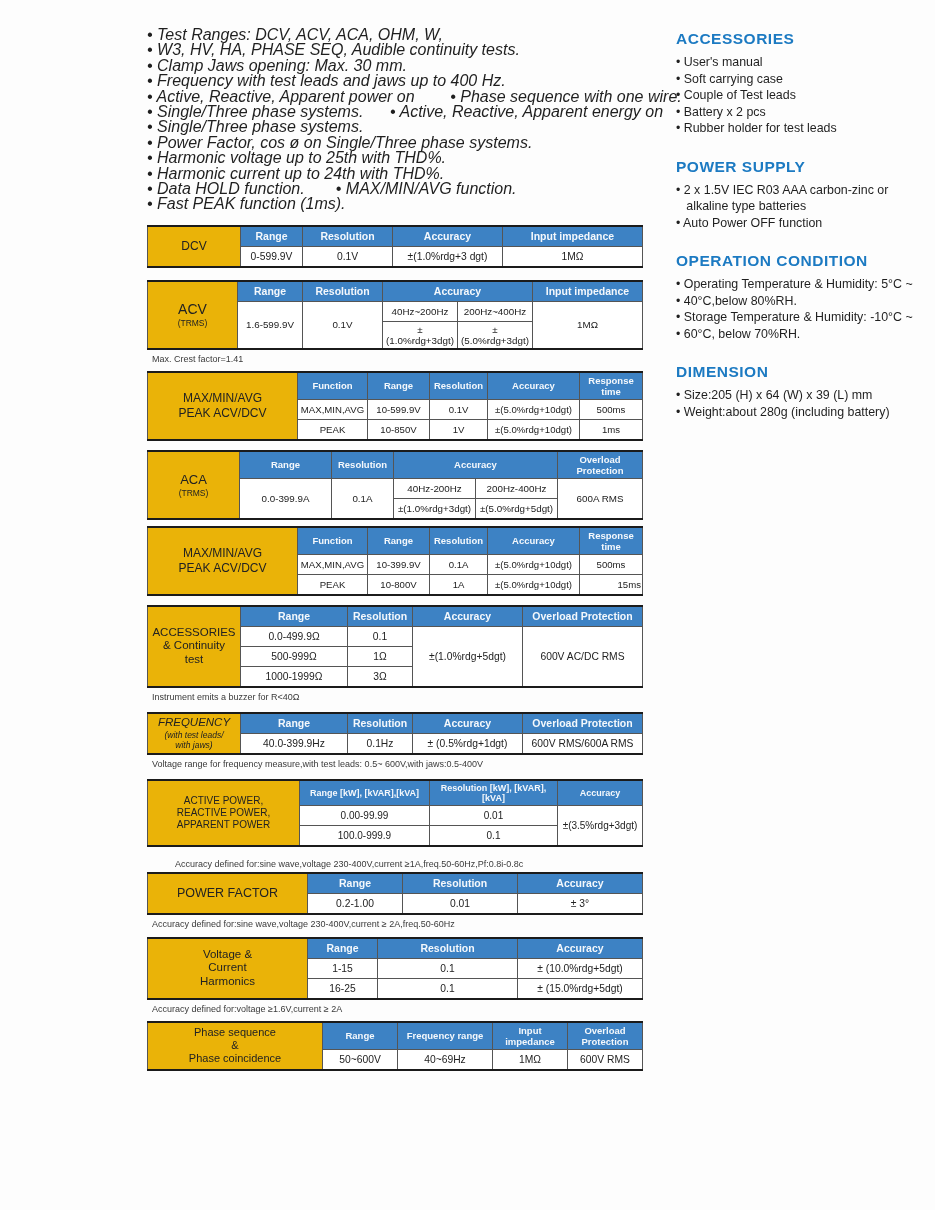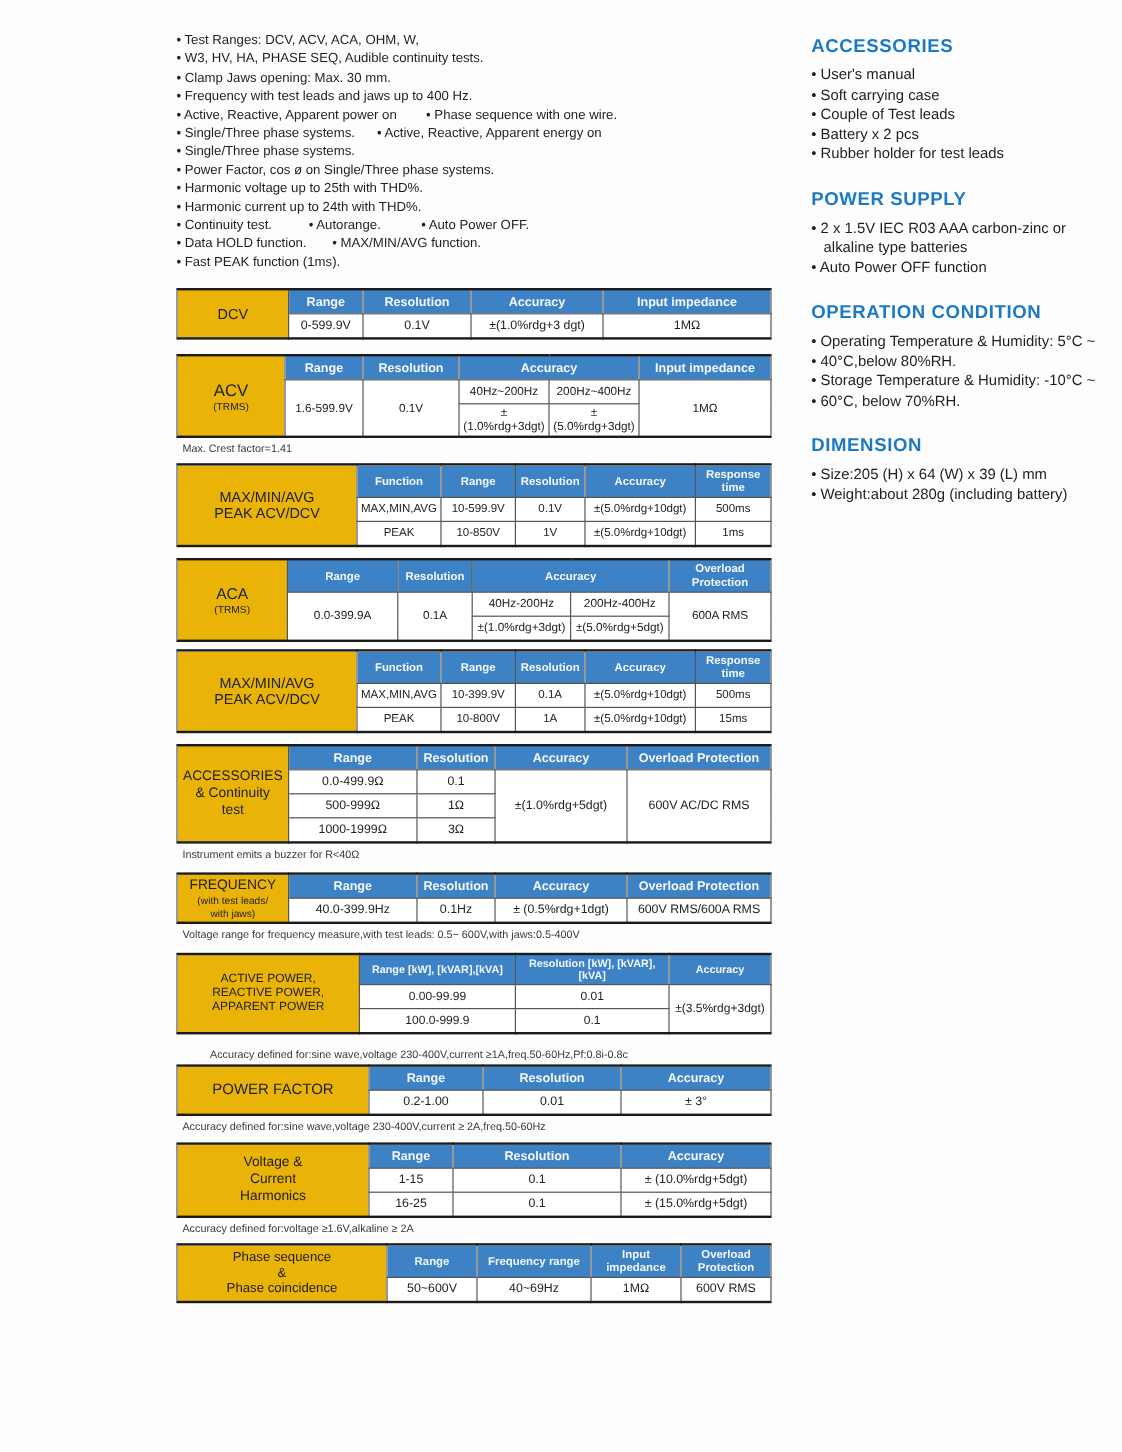--- a/index.html
+++ b/index.html
@@ -2,21 +2,21 @@
 <html style="--accent: #1c7ac2; --headbg: #3d82c4;"><head>
 <meta charset="utf-8">
 <style>
   :root{ --accent:#1c7ac2; --headbg:#3d82c4; }
   html,body{margin:0;padding:0;background:#ffffff;}
   .page{position:relative;width:935px;height:1210px;background:#fdfdfd;
         font-family:"Liberation Sans", sans-serif;color:#1f1f1f;overflow:hidden;}
   .left-col{position:absolute;left:147px;top:22px;width:506px;}
   .fn-title{font-size:17px;font-weight:bold;color:var(--accent);letter-spacing:0.8px;}
   .fn-list{margin-top:5px;}
-  .fn-item{font-size:11px;line-height:15.4px;white-space:pre;}
+  .fn-item{font-size:16px;line-height:15.4px;white-space:pre;font-style:italic;}
 
   .tbl-wrap{margin:0;}
   table.spec{border-collapse:collapse;table-layout:fixed;background:#ffffff;
              border-top:2.5px solid #1b1b1b;border-bottom:2.5px solid #1b1b1b;}
   table.spec td{border:1px solid #555;text-align:center;vertical-align:middle;
                 padding:2px 1px;height:15px;overflow:hidden;}
   td.lbl{background:#eab308;line-height:1.2;color:#222;}
   .lbl-sub{font-size:8.5px;}
   td.hd{background:var(--headbg);color:#f4f8fc;font-weight:bold;}
   td.cell{color:#222;}
@@ -36,21 +36,20 @@
         <div class="fn-item">• Test Ranges: DCV, ACV, ACA, OHM, W,</div>
         <div class="fn-item">• W3, HV, HA, PHASE SEQ, Audible continuity tests.</div>
         <div class="fn-item">• Clamp Jaws opening: Max. 30 mm.</div>
         <div class="fn-item">• Frequency with test leads and jaws up to 400 Hz.</div>
         <div class="fn-item">• Active, Reactive, Apparent power on        • Phase sequence with one wire.</div>
         <div class="fn-item">• Single/Three phase systems.      • Active, Reactive, Apparent energy on</div>
         <div class="fn-item">• Single/Three phase systems.</div>
         <div class="fn-item">• Power Factor, cos ø on Single/Three phase systems.</div>
         <div class="fn-item">• Harmonic voltage up to 25th with THD%.</div>
         <div class="fn-item">• Harmonic current up to 24th with THD%.</div>
-        <div class="fn-item">• Continuity test.          • Autorange.           • Auto Power OFF.</div>
         <div class="fn-item">• Data HOLD function.       • MAX/MIN/AVG function.</div>
         <div class="fn-item">• Fast PEAK function (1ms).</div>
       </div>
     <div>
         <div class="tbl-wrap" style="margin-top: 13px;">
           <table class="spec" style="width: 495px;">
             <colgroup>
               <col style="width: 93px;">
               <col style="width: 62px;">
               <col style="width: 90px;">
@@ -213,21 +212,21 @@
                 <td class="cell" style="font-size: 9.6px;">10-399.9V</td>
                 <td class="cell" style="font-size: 9.6px;">0.1A</td>
                 <td class="cell" style="font-size: 9.6px;">±(5.0%rdg+10dgt)</td>
                 <td class="cell" style="font-size: 9.6px;">500ms</td>
               </tr>
               <tr>
                 <td class="cell" style="font-size: 9.6px;">PEAK</td>
                 <td class="cell" style="font-size: 9.6px;">10-800V</td>
                 <td class="cell" style="font-size: 9.6px;">1A</td>
                 <td class="cell" style="font-size: 9.6px;">±(5.0%rdg+10dgt)</td>
-                <td class="cell" style="font-size: 9.6px;">15ms</td>
+                <td class="cell" style="font-size: 9.6px; text-align: right;">15ms</td>
               </tr>
             </tbody>
           </table>
         </div>
         <div class="tbl-wrap" style="margin-top: 9px;">
           <table class="spec" style="width: 495px;">
             <colgroup>
               <col style="width: 93px;">
               <col style="width: 107px;">
               <col style="width: 65px;">
@@ -268,21 +267,21 @@
           <table class="spec" style="width: 495px;">
             <colgroup>
               <col style="width: 93px;">
               <col style="width: 107px;">
               <col style="width: 65px;">
               <col style="width: 110px;">
               <col style="width: 120px;">
             </colgroup>
             <tbody>
               <tr>
-                <td class="lbl" rowspan="2" style="font-size: 11.5px;">
+                <td class="lbl" rowspan="2" style="font-size: 11.5px; font-style: italic;">
                   <div class="lbl-main">FREQUENCY</div>
                   <div class="lbl-sub">(with test leads/</div>
                   <div class="lbl-sub">with jaws)</div>
                 </td>
                 <td class="hd" style="font-size: 10.5px;">Range</td>
                 <td class="hd" style="font-size: 10.5px;">Resolution</td>
                 <td class="hd" style="font-size: 10.5px;">Accuracy</td>
                 <td class="hd" style="font-size: 10.5px;">Overload Protection</td>
               </tr>
               <tr>
@@ -377,21 +376,21 @@
                 <td class="cell" style="font-size: 10.3px;">0.1</td>
                 <td class="cell" style="font-size: 10.3px;">± (10.0%rdg+5dgt)</td>
               </tr>
               <tr>
                 <td class="cell" style="font-size: 10.3px;">16-25</td>
                 <td class="cell" style="font-size: 10.3px;">0.1</td>
                 <td class="cell" style="font-size: 10.3px;">± (15.0%rdg+5dgt)</td>
               </tr>
             </tbody>
           </table>
-          <div class="note">Accuracy defined for:voltage ≥1.6V,alkaline ≥ 2A</div>
+          <div class="note">Accuracy defined for:voltage ≥1.6V,current ≥ 2A</div>
         </div>
         <div class="tbl-wrap" style="margin-top: 7px;">
           <table class="spec" style="width: 495px;">
             <colgroup>
               <col style="width: 175px;">
               <col style="width: 75px;">
               <col style="width: 95px;">
               <col style="width: 75px;">
               <col style="width: 75px;">
             </colgroup>

